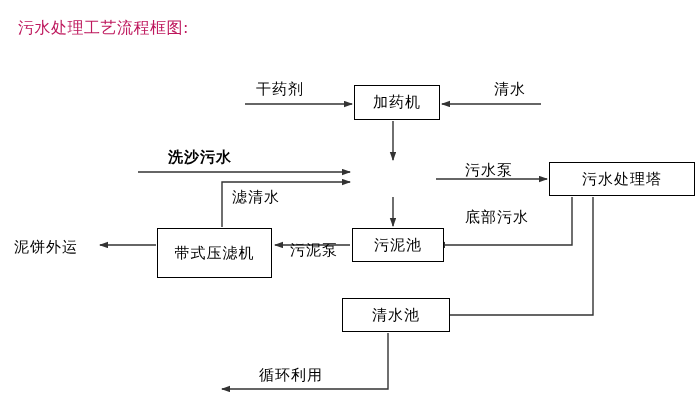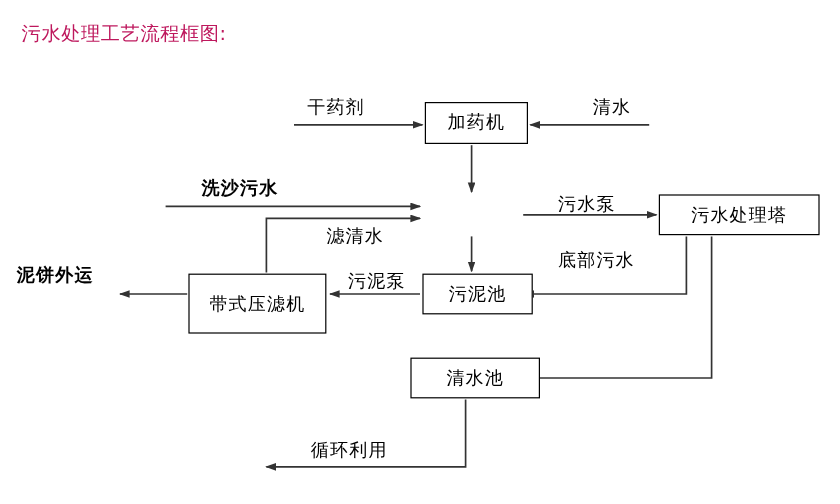--- a/index.html
+++ b/index.html
@@ -99,37 +99,37 @@
 
       <path d="M593,197 L593,315 L441,315"></path>
 
       <path d="M388,333 L388,389 L222,389"></path>
     </g>
   </svg>
 
   <div class="node" style="left:354px; top:85px;  width:86px;  height:35px;">
     <span>加药机</span>
   </div>
-  <div class="node" style="left:549px; top:162px; width:134px; height:34px;">
+  <div class="node" style="left:549px; top:162px; width:146px; height:34px;">
     <span>污水处理塔</span>
   </div>
   <div class="node" style="left:157px; top:228px; width:115px; height:50px;">
     <span>带式压滤机</span>
   </div>
   <div class="node" style="left:352px; top:228px; width:92px;  height:34px;">
     <span>污泥池</span>
   </div>
   <div class="node" style="left:342px; top:298px; width:108px;  height:34px;">
     <span>清水池</span>
   </div>
 
   <div class="terminal-label" style="left:256px; top:80px;">干药剂</div>
   <div class="terminal-label" style="left:477px; top:80px;margin-left:17px;">清水</div>
   <div class="terminal-label" style="left:168px; top:148px;font-weight:bold;">洗沙污水</div>
-  <div class="terminal-label" style="left:14px;  top:220px;font-weight:bold;">泥饼外运</div>
+  <div class="terminal-label" style="left:14px;  top:238px;">泥饼外运</div>
 
-  <div class="edge-label" style="left:232px; top:188px;margin-left:40px;">滤清水</div>
+  <div class="edge-label" style="left:232px; top:188px;">滤清水</div>
   <div class="edge-label" style="left:465px; top:148px;margin-top:13px;">污水泵</div>
-  <div class="edge-label" style="left:290px; top:225px;">污泥泵</div>
+  <div class="edge-label" style="left:290px; top:241px;">污泥泵</div>
   <div class="edge-label" style="left:465px; top:208px;">底部污水</div>
   <div class="edge-label" style="left:259px; top:366px;">循环利用</div>
 
 </div>
 
 </body></html>

